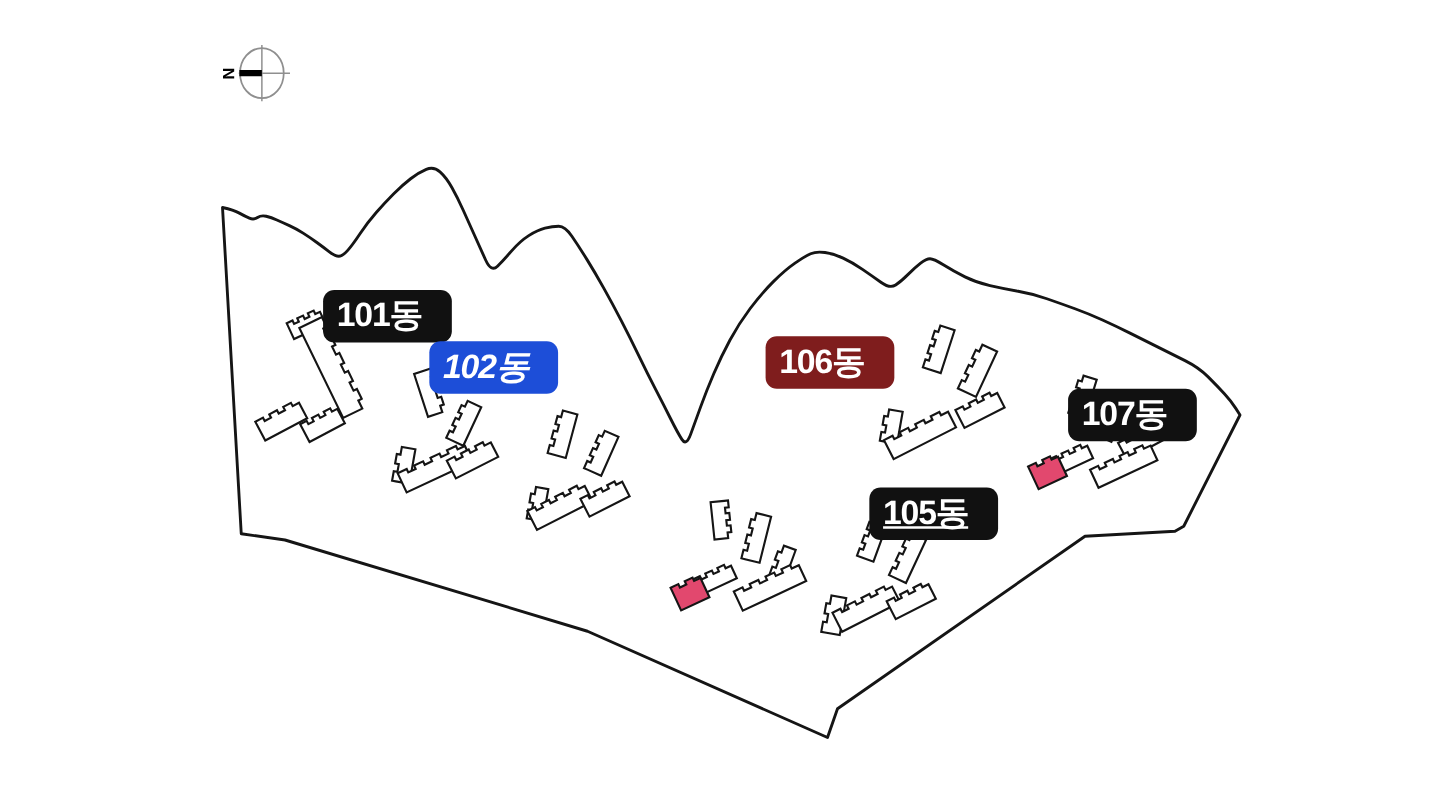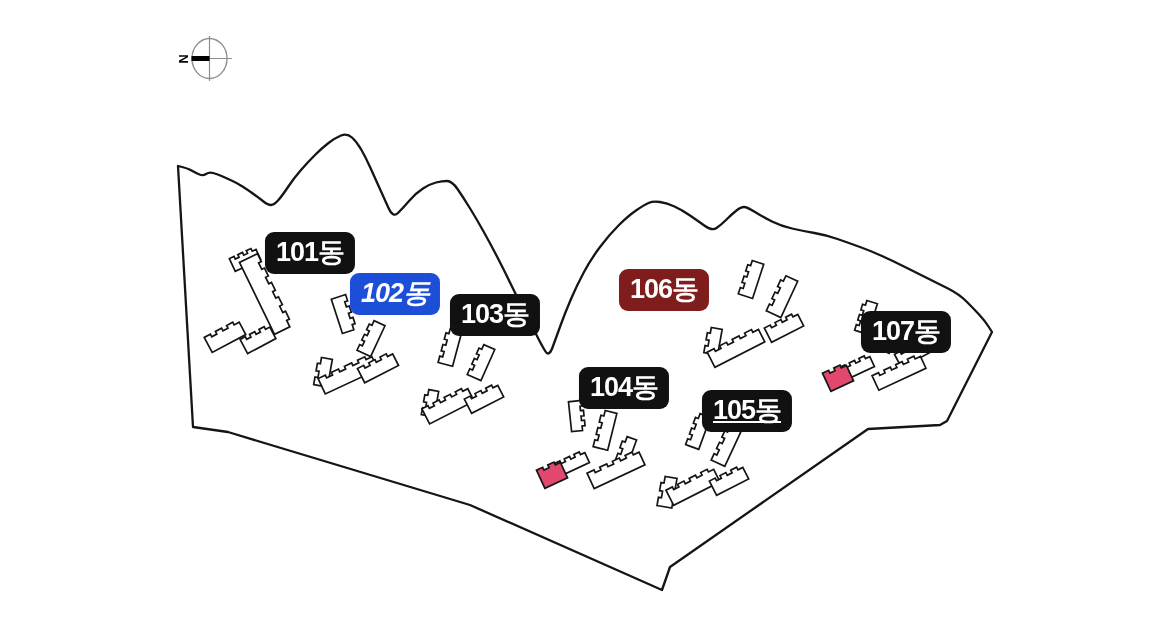--- a/index.html
+++ b/index.html
@@ -32,21 +32,21 @@
   }
   .bldg-label {
     position: absolute;
     transform: translate(-50%, -50%);
     background: #111111;
     color: #ffffff;
     font-size: 27px;
     font-weight: bold;
     letter-spacing: -1px;
     line-height: 1;
-    padding: 7px 11px 8px 11px;
+    padding: 7px 24px 8px 11px;
     border-radius: 9px;
     white-space: nowrap;
     pointer-events: auto;
     cursor: pointer;
   }
 </style>
 </head>
 <body>
 
 <div class="stage">
@@ -92,19 +92,17 @@
         <ellipse cx="209.5" cy="58.5" rx="17.5" ry="20" fill="none" stroke="#8f8f8f" stroke-width="1.4"></ellipse>
         <line x1="191" y1="58.5" x2="232" y2="58.5" stroke="#8f8f8f" stroke-width="1.2"></line>
         <line x1="209.5" y1="36" x2="209.5" y2="81" stroke="#8f8f8f" stroke-width="1.2"></line>
         <line x1="191.5" y1="58.5" x2="209.5" y2="58.5" stroke="#000000" stroke-width="5"></line>
         <text x="183" y="59" text-anchor="middle" dominant-baseline="central" font-size="13" font-weight="bold" fill="#000" transform="rotate(90 183 59)">N</text>
       </g>
     </svg>
   <div id="labels-layer">
       <div class="bldg-label" style="left: 310px; top: 253px; background: rgb(17, 17, 17); color: rgb(255, 255, 255);">101동</div>
       <div class="bldg-label" style="left: 395px; top: 294px; background: #1d4ed8; color: rgb(255, 255, 255); font-style: italic;">102동</div>
-      <div class="bldg-label" style="left: 495px; top: 315px; background: rgb(17, 17, 17); color: rgb(255, 255, 255);">103동</div>
-      <div class="bldg-label" style="left: 624px; top: 388px; background: rgb(17, 17, 17); color: rgb(255, 255, 255);">104동</div>
       <div class="bldg-label" style="left: 747px; top: 411px; background: rgb(17, 17, 17); color: rgb(255, 255, 255); text-decoration: underline;">105동</div>
       <div class="bldg-label" style="left: 664px; top: 290px; background: #7f1d1d; color: rgb(255, 255, 255); text-align: center;">106동</div>
       <div class="bldg-label" style="left: 906px; top: 296px; background: rgb(17, 17, 17); color: rgb(255, 255, 255); margin-top: 36px;">107동</div>
     </div>
 </div>
 
 </body></html>

